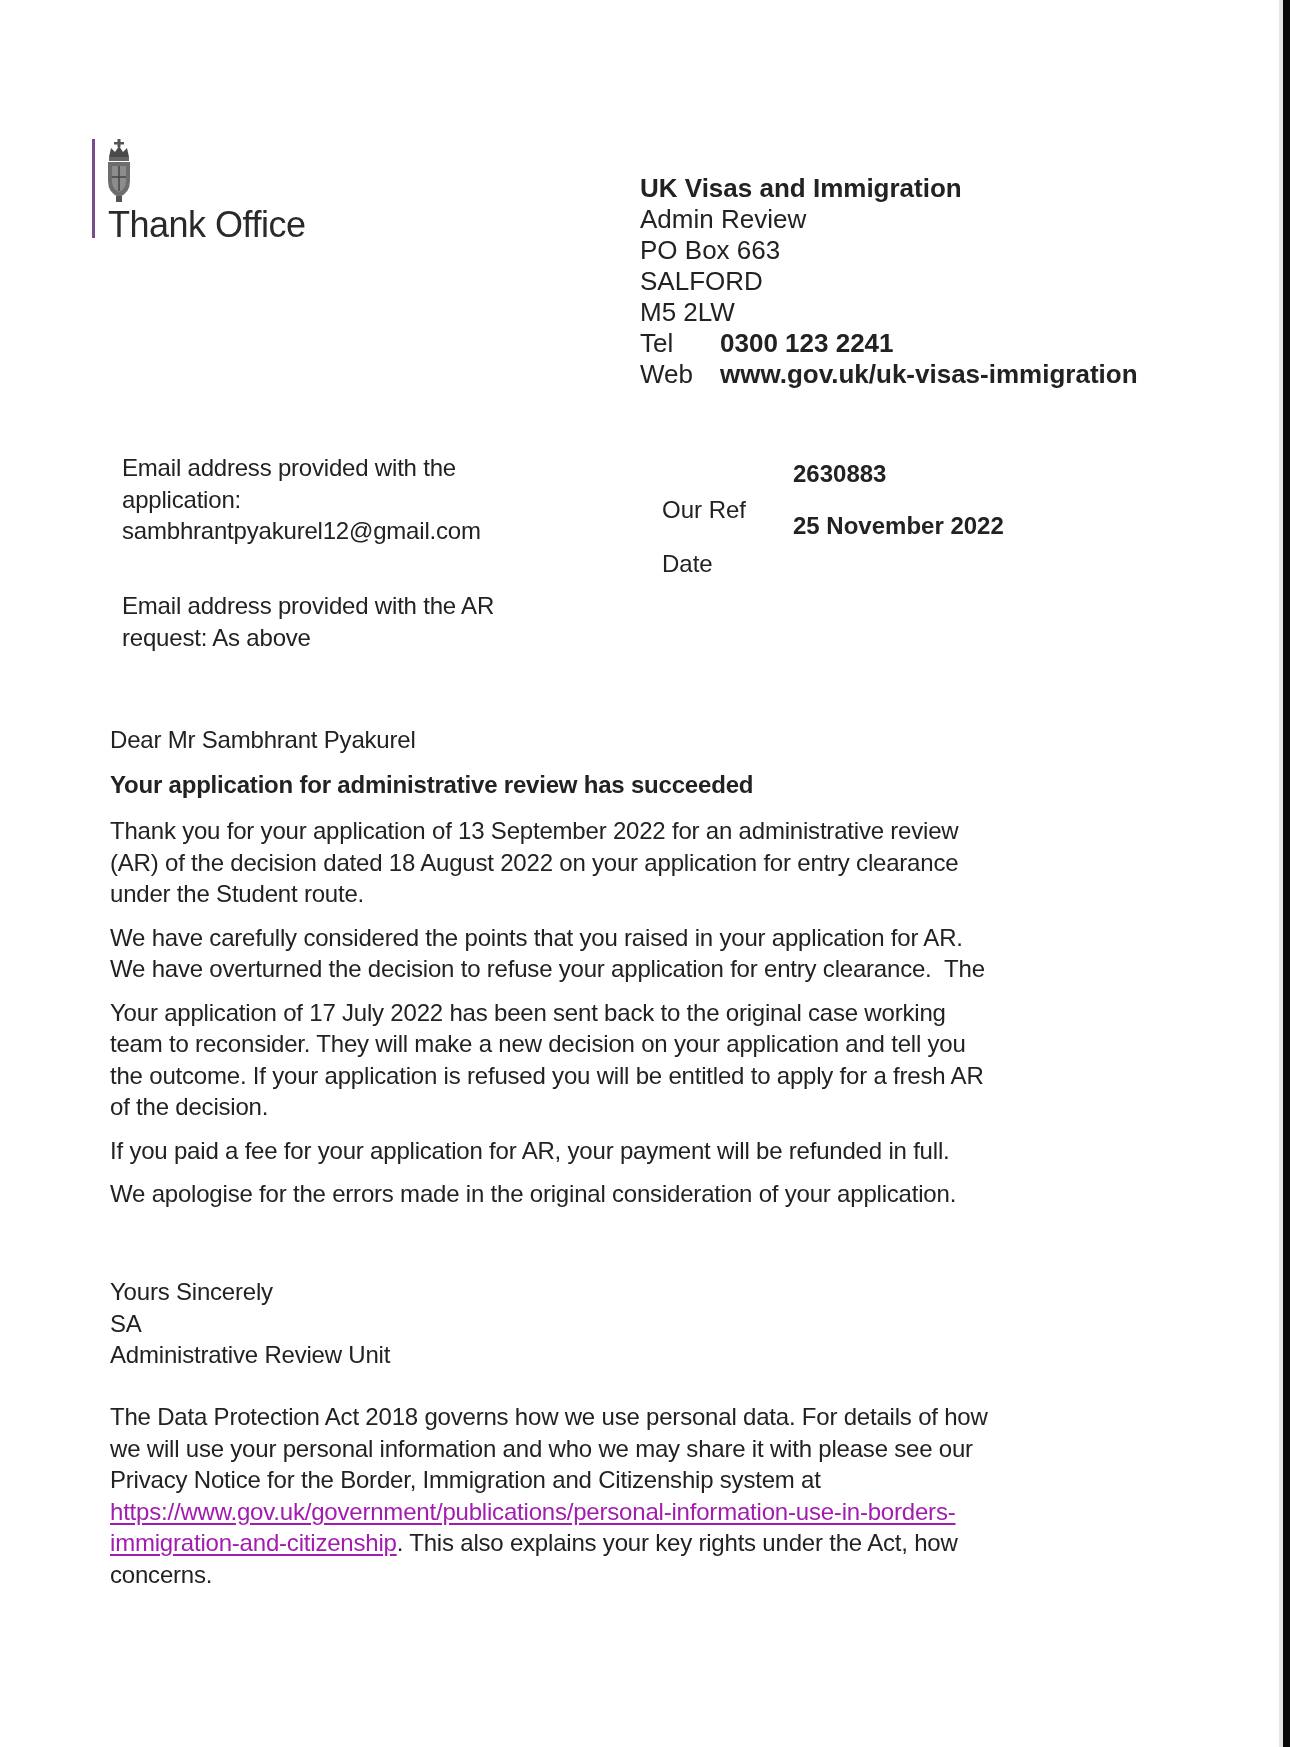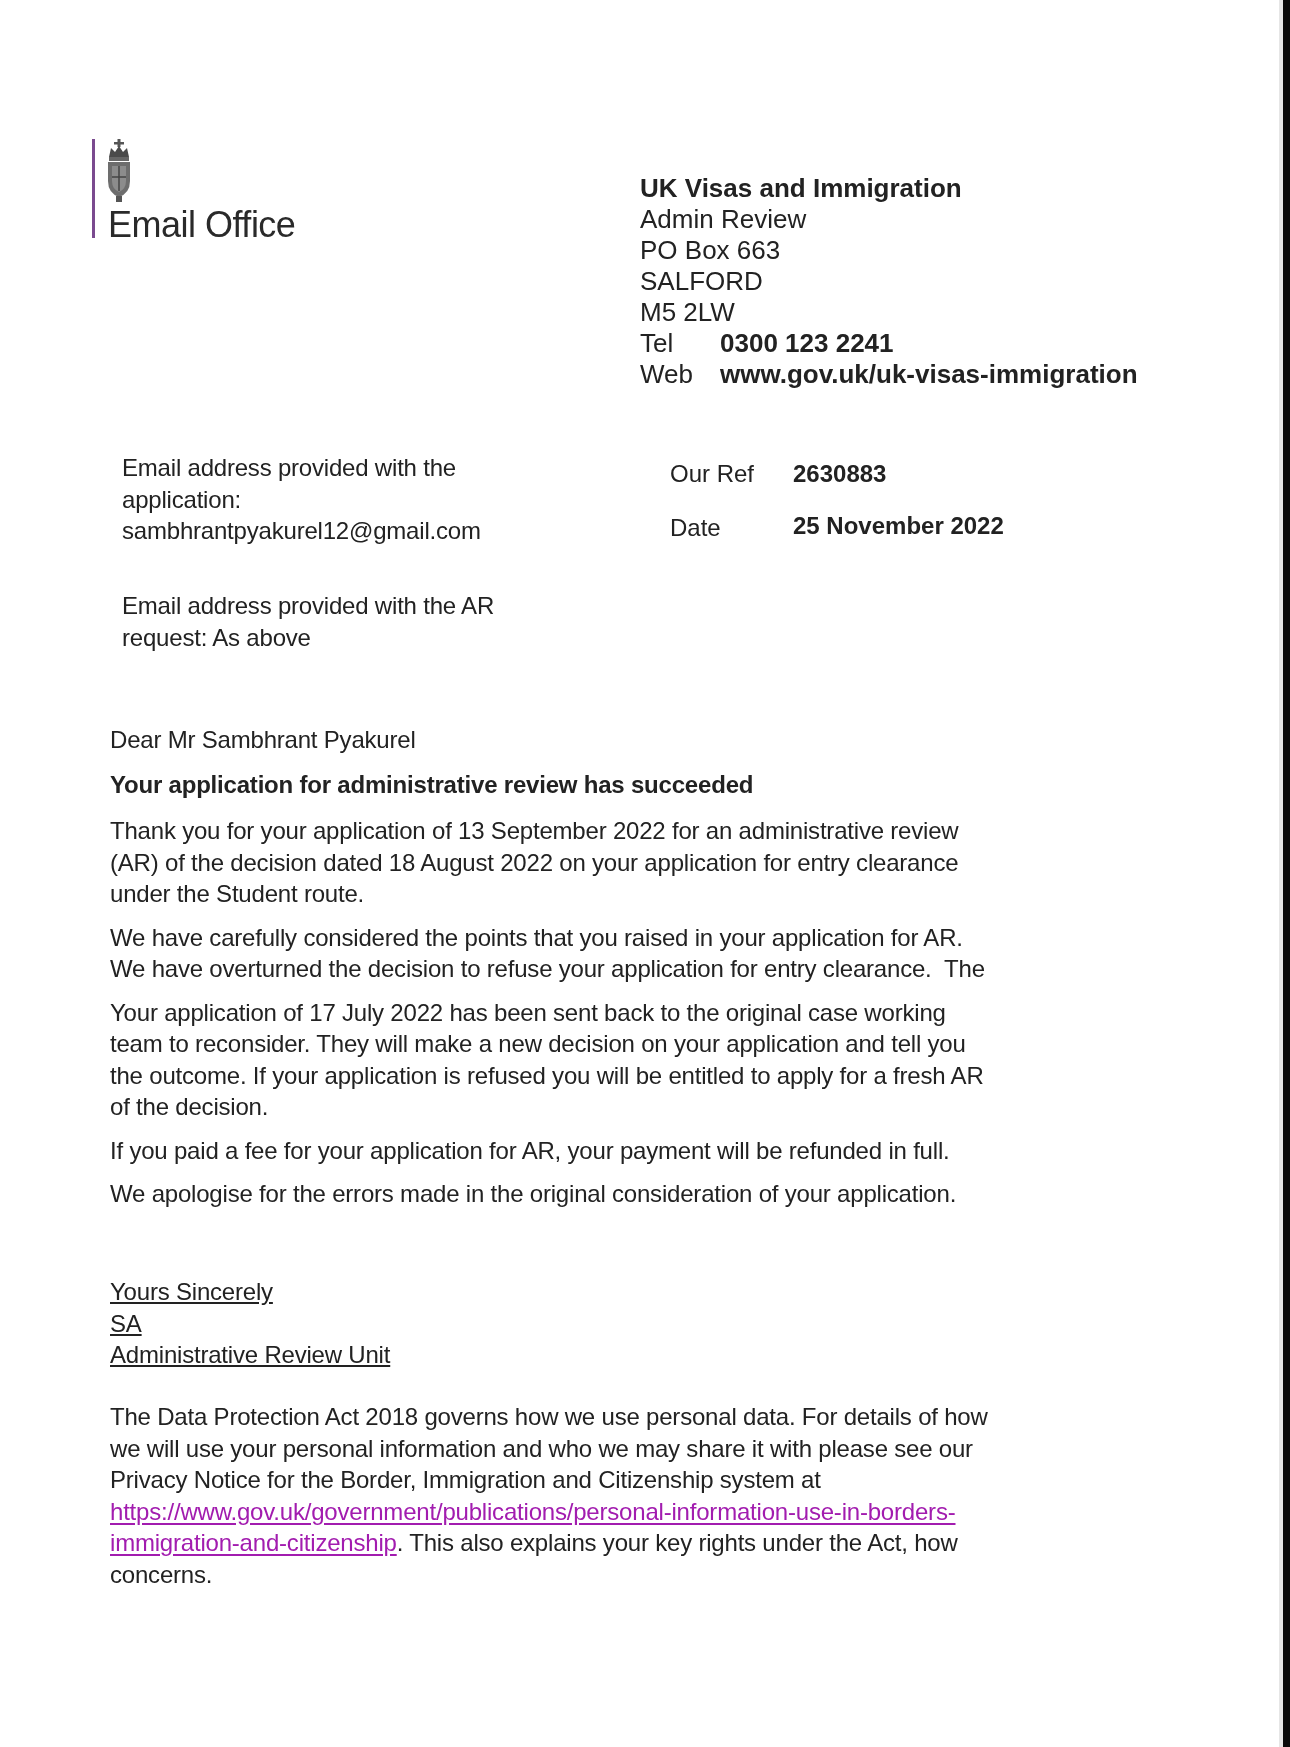--- a/index.html
+++ b/index.html
@@ -22,21 +22,21 @@
   .addr .line { display:block; font-size:26px; line-height:31px; }
   .addr .org { font-weight:bold; }
   .addr .label { display:inline-block; width:80px; }
   .addr .val { font-weight:bold; }
 
   
   .email-block { left:122px; top:452px; }
   .email-ar { left:122px; top:590px; }
   .ref-block { left:658px; top:460px; font-size:24px; }
   .ref-row { position:absolute; left:0; white-space:nowrap; }
-  .ref-row .k { position:absolute; left:12px; }
+  .ref-row .k { position:absolute; left:4px;margin-top:36px; }
   .ref-row .v { position:absolute; left:135px;font-weight:bold; }
 
   .body-text { left:110px; width:1120px; }
   .para { margin:0 0 12px 0; }
   .line { display:block; }
   .bold { font-weight:bold; }
   .link { color:#a21caf; text-decoration:underline; text-underline-offset:3px; }
 </style>
 </head>
 <body>
@@ -49,21 +49,21 @@
   <rect x="11.5" y="0" width="3" height="8" fill="#555"></rect>
   <rect x="8" y="3" width="10" height="2.5" fill="#555"></rect>
   <path d="M3 18 L5 9 L9 13 L13 7 L17 13 L21 9 L23 18 Z" fill="#4a4a4a"></path>
   <rect x="3" y="18" width="20" height="4" fill="#666"></rect>
   <path d="M2 23 H24 V42 Q24 54 13 58 Q2 54 2 42 Z" fill="#6d6d6d"></path>
   <path d="M6 27 H20 V42 Q20 50 13 53 Q6 50 6 42 Z" fill="#8c8c8c"></path>
   <line x1="13" y1="27" x2="13" y2="52" stroke="#444" stroke-width="1.5"></line>
   <line x1="6" y1="38" x2="20" y2="38" stroke="#444" stroke-width="1.5"></line>
   <rect x="10" y="57" width="6" height="6" fill="#555"></rect>
 </svg>
-<div class="home-office">Email Office</div>
+<div class="home-office">Thank Office</div>
 
 <div class="abs addr">
   <span class="line org">UK Visas and Immigration</span>
   <span class="line">Admin Review</span>
   <span class="line">PO Box 663</span>
   <span class="line">SALFORD</span>
   <span class="line">M5 2LW</span>
   <span class="line"><span class="label">Tel</span><span class="val">0300 123 2241</span></span>
   <span class="line"><span class="label">Web</span><span class="val">www.gov.uk/uk-visas-immigration</span></span>
 </div>
@@ -109,21 +109,21 @@
     <span class="line">of the decision.</span>
   </div>
   <div class="para">
     <span class="line">If you paid a fee for your application for AR, your payment will be refunded in full.</span>
   </div>
   <div class="para">
     <span class="line">We apologise for the errors made in the original consideration of your application.</span>
   </div>
 </div>
 
-<div class="abs txt body-text" style="top:1276px;text-decoration:underline;">
+<div class="abs txt body-text" style="top:1276px;">
   <span class="line">Yours Sincerely</span>
   <span class="line">SA</span>
   <span class="line">Administrative Review Unit</span>
 </div>
 
 <div class="abs txt body-text" style="top:1401px;">
   <span class="line">The Data Protection Act 2018 governs how we use personal data. For details of how</span>
   <span class="line">we will use your personal information and who we may share it with please see our</span>
   <span class="line">Privacy Notice for the Border, Immigration and Citizenship system at</span>
   <span class="line"><a class="link">https://www.gov.uk/government/publications/personal-information-use-in-borders-</a></span>

